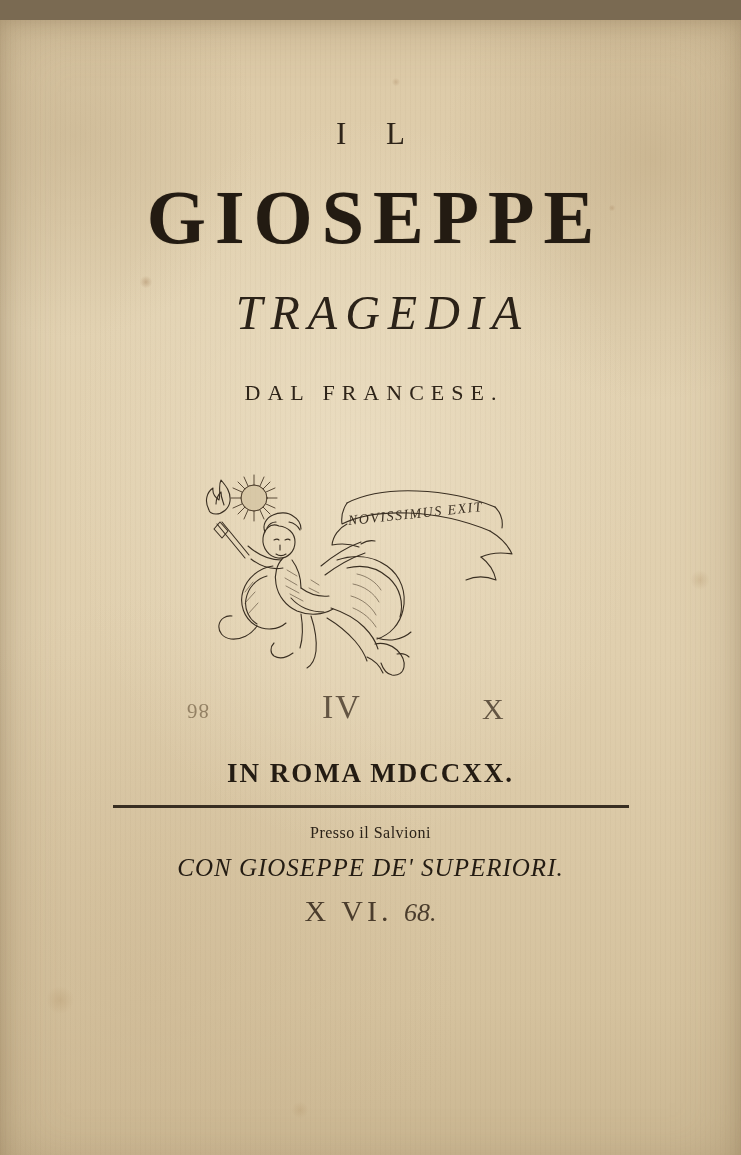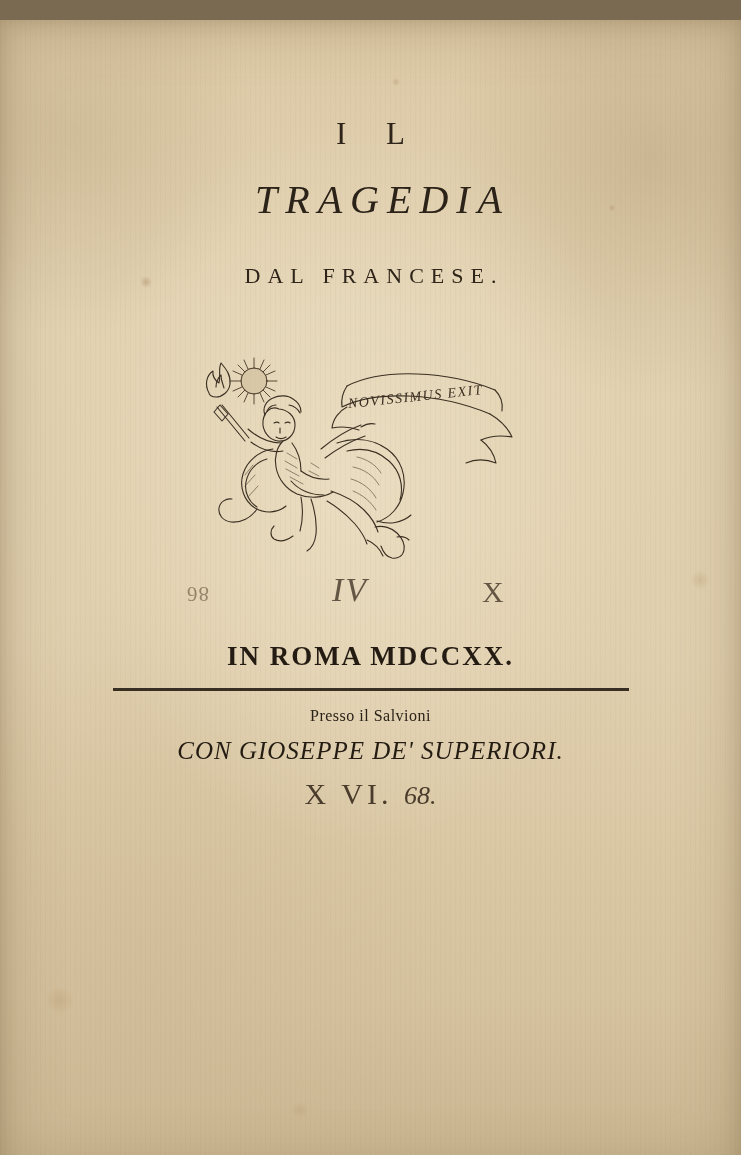--- a/index.html
+++ b/index.html
@@ -76,21 +76,21 @@
     margin-top: 22px;
     font-size: 76px;
     letter-spacing: 9px;
     text-indent: 9px;
     font-weight: 700;
     color: #231b12;
     text-shadow: 0 0 1px rgba(60,45,28,0.35);
   }
   .line-tragedia {
     margin-top: 24px;
-    font-size: 40px;
+    font-size: 48px;
     font-style: italic;
     letter-spacing: 8px;
     text-indent: 8px;
     color: #2b2218;
     padding-left: 16px;
   }
   .line-dal {
     margin-top: 40px;
     font-size: 22px;
     letter-spacing: 7px;
@@ -119,23 +119,22 @@
     color: #6d5a3f;
   }
   .mark-86 {
     left: 186px; top: 6px;
     font-size: 21px;
     transform: rotate(180deg);
     opacity: 0.65;
     letter-spacing: 1px;
   }
   .mark-iv {
-    left: 332px; top: -4px;
+    left: 322px; top: -4px;
     font-size: 34px;
-    font-style: italic;
     color: #4e4030;
     opacity: 0.85;
     letter-spacing: 2px;
   }
   .mark-x {
     left: 482px; top: 0px;
     font-size: 30px;
     color: #4e4030;
     opacity: 0.85;
   }
@@ -183,20 +182,21 @@
 </head>
 <body>
 
 <div id="page">
   <div id="paper-texture"></div>
   <div id="paper-stains"></div>
 
   <div class="content">
 
     <div class="line-il">I L</div>
+    <div class="line-title">GIOSEPPE</div>
     <div class="line-tragedia">TRAGEDIA</div>
     <div class="line-dal">DAL FRANCESE.</div>
 
     <div class="vignette">
       <svg viewBox="0 0 420 250" xmlns="http://www.w3.org/2000/svg" aria-hidden="true">
         <g stroke="#3a2f22" fill="none" stroke-width="1.1" stroke-linecap="round" stroke-linejoin="round">
 
           <g stroke="#4a3a28" stroke-width="0.9">
             <circle cx="93" cy="50" r="13" fill="#cbb994" opacity="0.5"></circle>
             <circle cx="93" cy="50" r="13"></circle>

